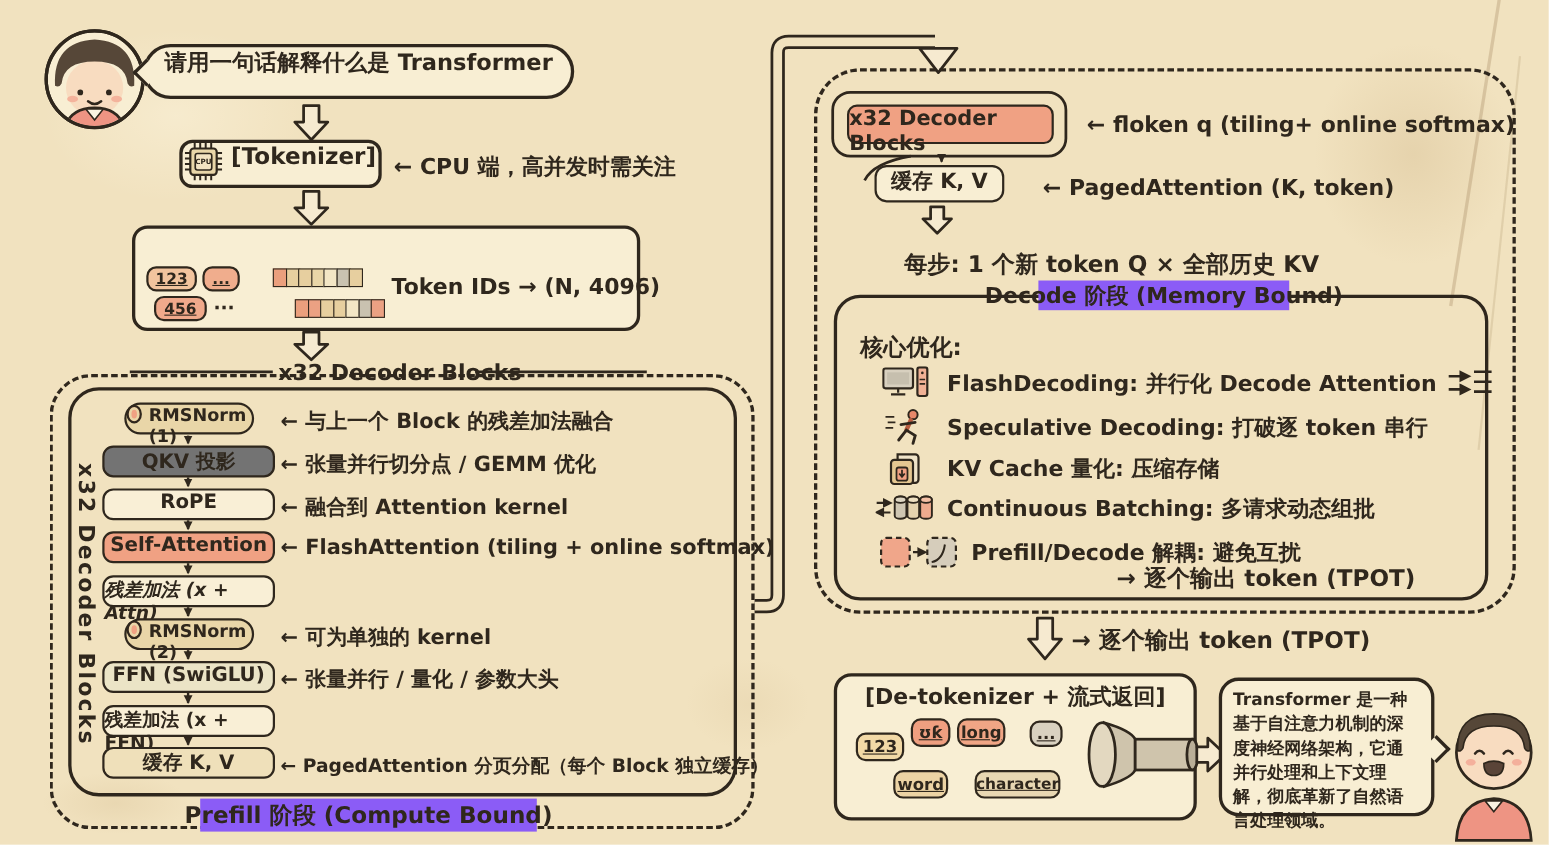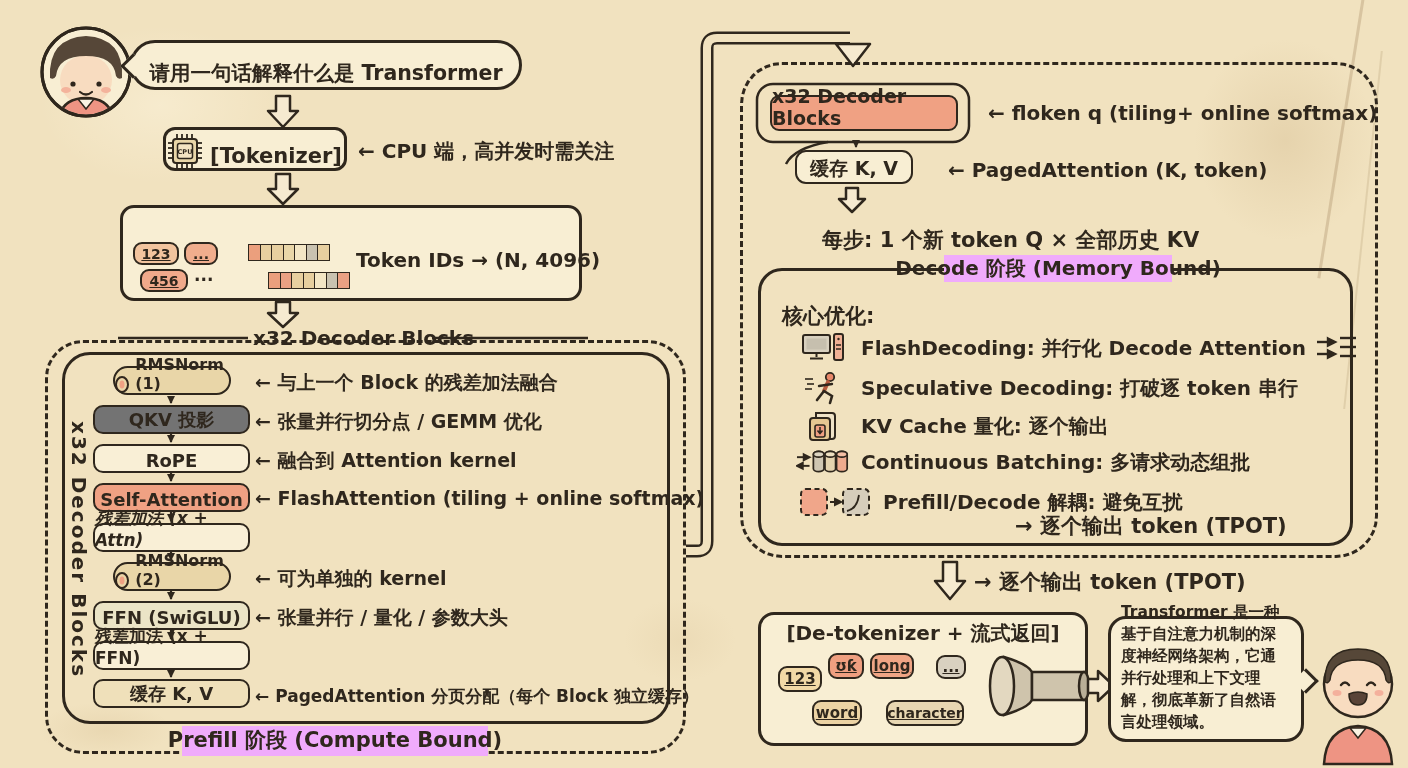--- a/index.html
+++ b/index.html
@@ -5,26 +5,26 @@
   html,body{margin:0;padding:0;}
   .canvas{
     position:relative;width:1408px;height:768px;overflow:hidden;
     background:#f1e2bf;
     font-family:"DejaVu Sans","Liberation Sans",sans-serif;
     color:#2f271d;
   }
   .stain{position:absolute;pointer-events:none;}
   svg.layer{position:absolute;left:0;top:0;z-index:1;}
   .t{position:absolute;font-weight:700;white-space:nowrap;z-index:2;}
-  .bx{position:absolute;box-sizing:border-box;z-index:2;display:flex;align-items:flex-end;justify-content:center;font-weight:700;}
+  .bx{position:absolute;box-sizing:border-box;z-index:2;display:flex;align-items:flex-start;justify-content:center;font-weight:700;}
   .solid{border:3px solid #2f271d;background:#f8eed3;}
   .thin{border:2.5px solid #2f271d;}
   .dash{position:absolute;box-sizing:border-box;border:3px dashed #2f271d;background:transparent;z-index:2;}
   .pillc{border-radius:16px;}
-  .mask{background:#f0abfc;z-index:3;display:flex;align-items:flex-start;justify-content:center;}
+  .mask{background:#8b5cf6;z-index:3;display:flex;align-items:center;justify-content:center;}
   .vlab{
     position:absolute;z-index:2;font-weight:700;font-size:20px;letter-spacing:2px;
     writing-mode:vertical-rl;text-orientation:mixed;display:flex;align-items:center;justify-content:center;
   }
   .tail{position:absolute;width:15px;height:15px;background:#f8eed3;z-index:3;}
   .tail-l{border-left:3px solid #2f271d;border-bottom:3px solid #2f271d;transform:rotate(45deg);}
   .tail-r{border-right:3px solid #2f271d;border-top:3px solid #2f271d;transform:rotate(45deg);}
   .cell{display:inline-block;width:11px;height:15px;border:1.5px solid #2f271d;margin-right:-1.5px;vertical-align:top;}
   .ring{display:inline-block;width:13px;height:13px;border-radius:50%;border:2.5px solid #2f271d;background:#f0a183;box-shadow:inset 0 0 0 2.5px #e9d6a8;margin-right:6px;}
   .drow{position:absolute;z-index:2;display:flex;align-items:center;gap:9px;font-weight:700;font-size:20px;}
@@ -294,21 +294,21 @@
 
   <div class="drow" style="left:796px;top:409px;">
     <span class="dico">
       <svg width="34" height="34" viewBox="0 0 34 34">
         <path d="M9,4 h16 a3,3 0 0 1 3,3 v20 a3,3 0 0 1 -3,3 h-16 z" fill="#efe3c8" stroke="#2f271d" stroke-width="2"></path>
         <rect x="3" y="9" width="20" height="22" rx="3" fill="#e5c791" stroke="#2f271d" stroke-width="2"></rect>
         <rect x="8" y="16" width="10" height="12" rx="2" fill="#f0a183" stroke="#2f271d" stroke-width="1.6"></rect>
         <path d="M13,18 v6 M10.5,21.5 L13,24.5 L15.5,21.5" fill="none" stroke="#2f271d" stroke-width="1.6"></path>
       </svg>
     </span>
-    <span>KV Cache 量化: 逐个输出</span>
+    <span>KV Cache 量化: 压缩存储</span>
   </div>
 
   <div class="drow" style="left:796px;top:447px;">
     <span class="dico">
       <svg width="58" height="30" viewBox="0 0 58 30">
         <g stroke="#2f271d" stroke-width="2" fill="#2f271d">
           <line x1="1" y1="10" x2="9" y2="10"></line>
             <polygon points="8,7 14,10 8,13"></polygon>
           <line x1="14" y1="19" x2="6" y2="19"></line>
             <polygon points="7,16 1,19 7,22"></polygon>

